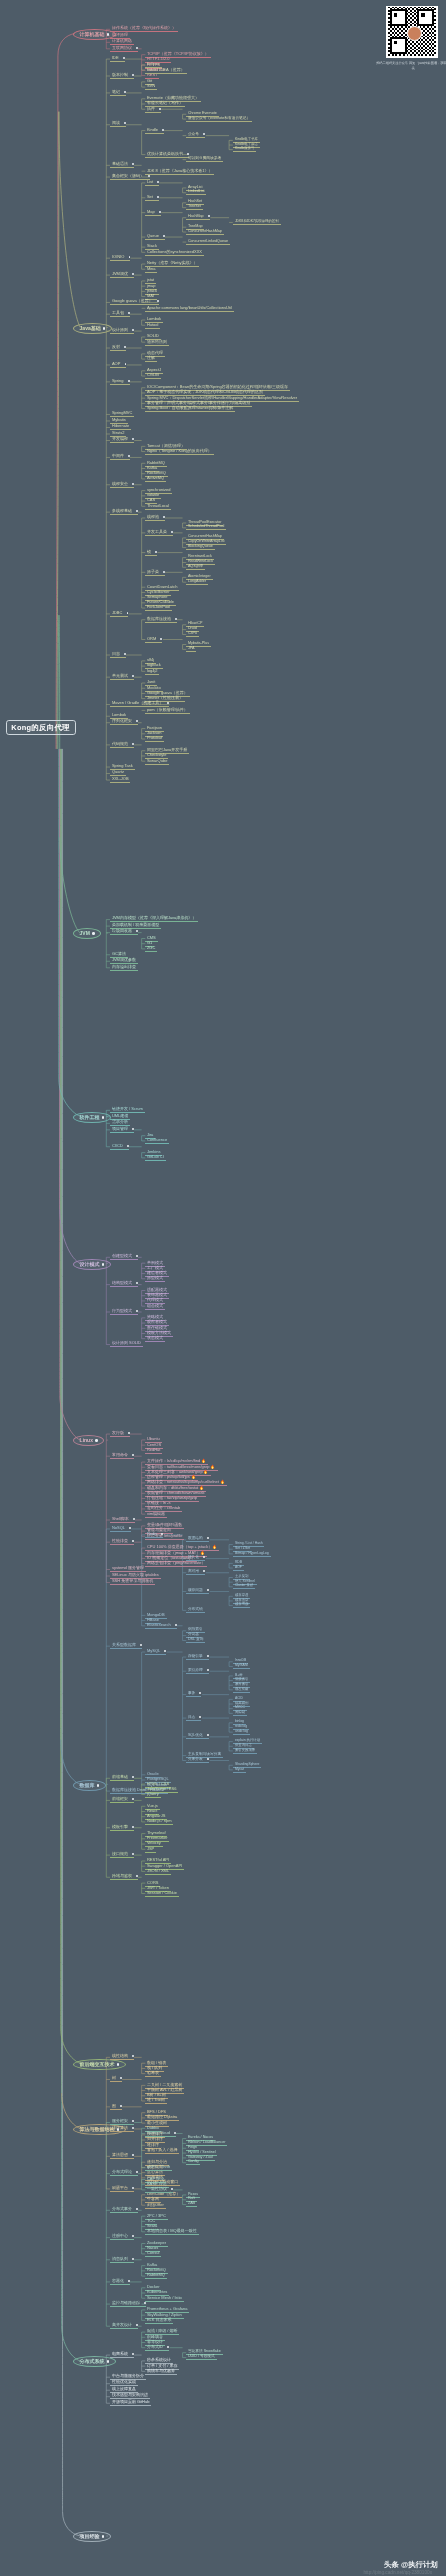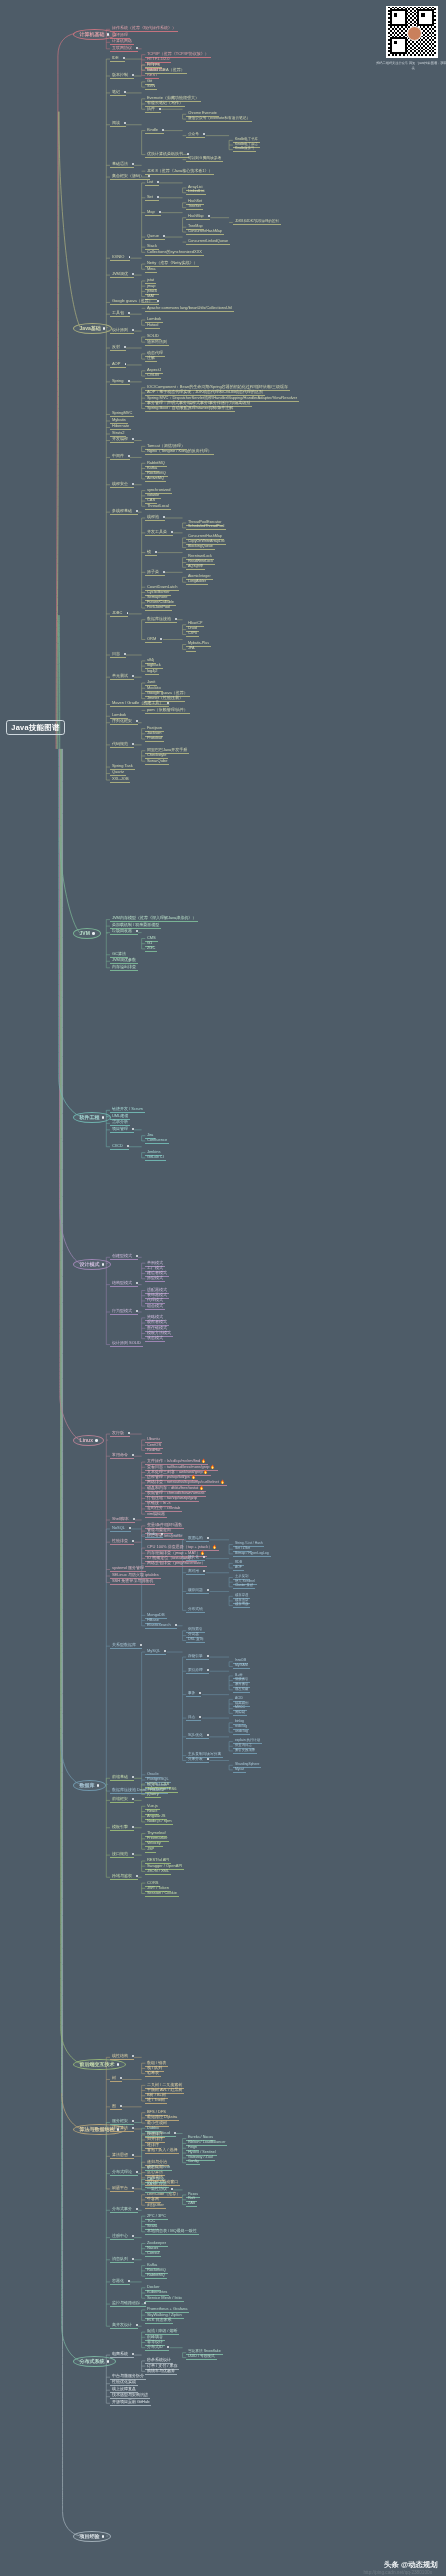--- a/index.html
+++ b/index.html
@@ -662,21 +662,21 @@
       <path d="M114 2531.5 L118 2531.5" stroke="#9fadb6" stroke-width=".55" fill="none"></path>
       <path d="M114 2555.2999999999997 L118 2555.2999999999997" stroke="#9fadb6" stroke-width=".55" fill="none"></path>
       <path d="M114 2562.2999999999997 L118 2562.2999999999997" stroke="#9fadb6" stroke-width=".55" fill="none"></path>
       <path d="M114 2569.2999999999997 L118 2569.2999999999997" stroke="#9fadb6" stroke-width=".55" fill="none"></path>
       <path d="M114 2576.2999999999997 L118 2576.2999999999997" stroke="#9fadb6" stroke-width=".55" fill="none"></path>
       <path d="M114 2583.2999999999997 L118 2583.2999999999997" stroke="#9fadb6" stroke-width=".55" fill="none"></path>
       <path d="M116 2726 L114 2726" stroke="#9fadb6" stroke-width=".55" fill="none"></path>
     </svg>
 
   <div class="node root">
-    <span>Java技能图谱</span>
+    <span>Kong的反向代理</span>
   </div>
 
   <div id="tree">
       <div class="node main c-red" style="left: 73px; top: 29px;"><span>计算机基础</span><span class="dot"></span></div>
       <div class="node sub c-red" style="left: 110px; top: 26px;"><span class="t">操作系统（推荐《现代操作系统》）</span></div>
       <div class="node sub c-red" style="left: 110px; top: 33px;"><span class="t">编译原理</span></div>
       <div class="node sub c-red" style="left: 110px; top: 39px;"><span class="t">计算机网络</span></div>
       <div class="node sub c-red" style="left: 110px; top: 46px;"><span class="t">互联网协议</span><span class="dot sm"></span></div>
       <div class="node sub c-red" style="left: 145px; top: 52px;"><span class="t">TCP/IP（推荐《TCP/IP协议族》）</span></div>
       <div class="node sub c-red" style="left: 145px; top: 57px;"><span class="t">HTTP1.1/2.0</span></div>
@@ -1060,16 +1060,16 @@
         <i></i>
       </div>
     <div class="eye" style="left:3.7px;bottom:3.7px">
         <i></i>
       </div>
     <div class="ctr"></div>
   </div>
   <div id="qr-cap">扫码二维码关注公众号
 回复「java技能图谱」获取下载</div>
 
-  <div id="wm">头条 @动态规划</div>
+  <div id="wm">头条 @执行计划</div>
   <div id="wm-url">http://ping.cadn.net/qq-2380100x</div>
 </div>
 
 
 </body></html>

